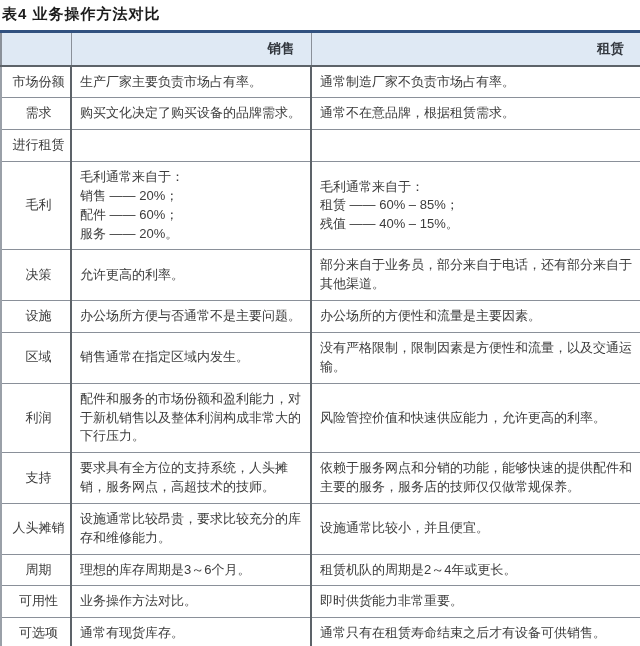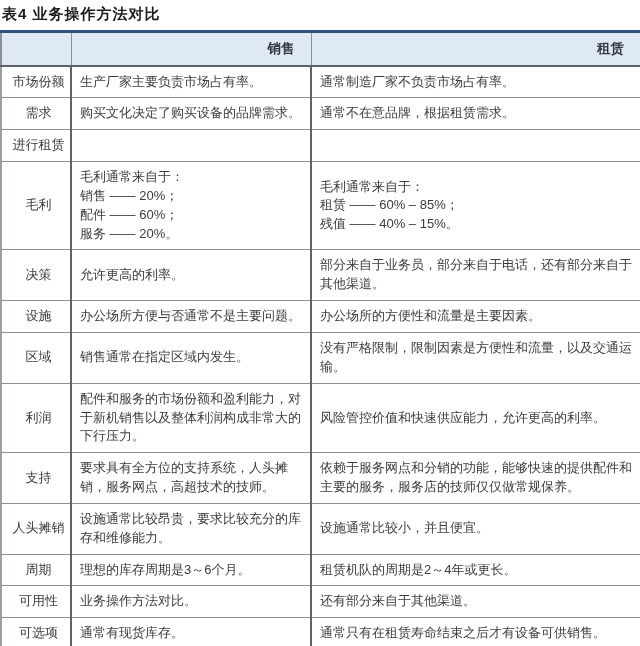--- a/index.html
+++ b/index.html
@@ -138,21 +138,21 @@
           <td class="lease-cell"><span class="cell-text">设施通常比较小，并且便宜。</span></td>
         </tr>
         <tr>
           <th class="row-label">周期</th>
           <td class="sales-cell"><span class="cell-text">理想的库存周期是3～6个月。</span></td>
           <td class="lease-cell"><span class="cell-text">租赁机队的周期是2～4年或更长。</span></td>
         </tr>
         <tr>
           <th class="row-label">可用性</th>
           <td class="sales-cell"><span class="cell-text">业务操作方法对比。</span></td>
-          <td class="lease-cell"><span class="cell-text">还有部分来自于其他渠道。</span></td>
+          <td class="lease-cell"><span class="cell-text">即时供货能力非常重要。</span></td>
         </tr>
         <tr>
           <th class="row-label">可选项</th>
           <td class="sales-cell"><span class="cell-text">通常有现货库存。</span></td>
           <td class="lease-cell"><span class="cell-text">通常只有在租赁寿命结束之后才有设备可供销售。</span></td>
         </tr>
       </tbody>
   </table>
 </div>
 

